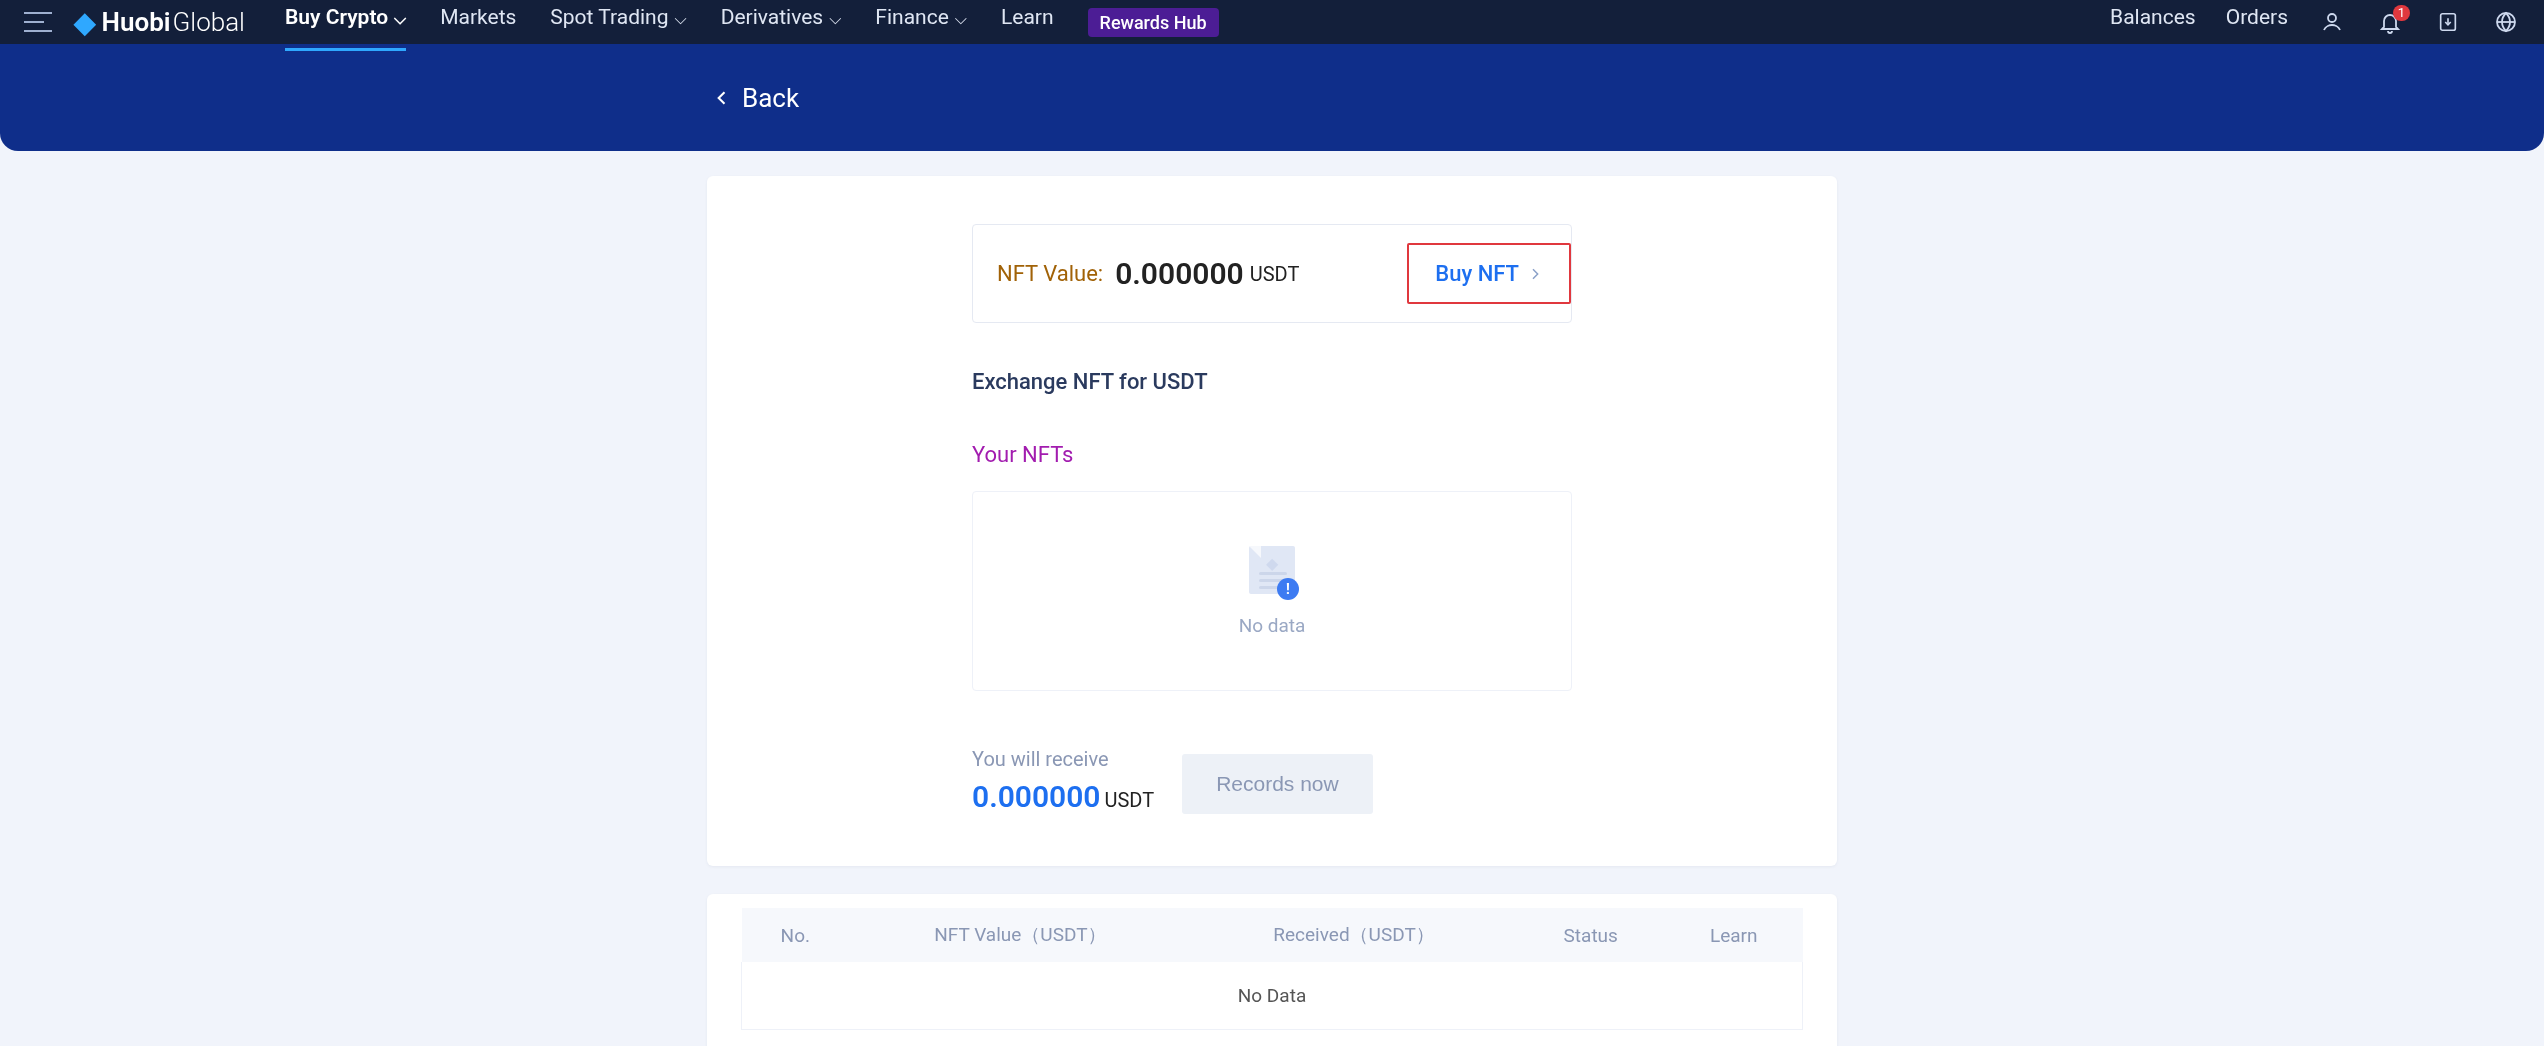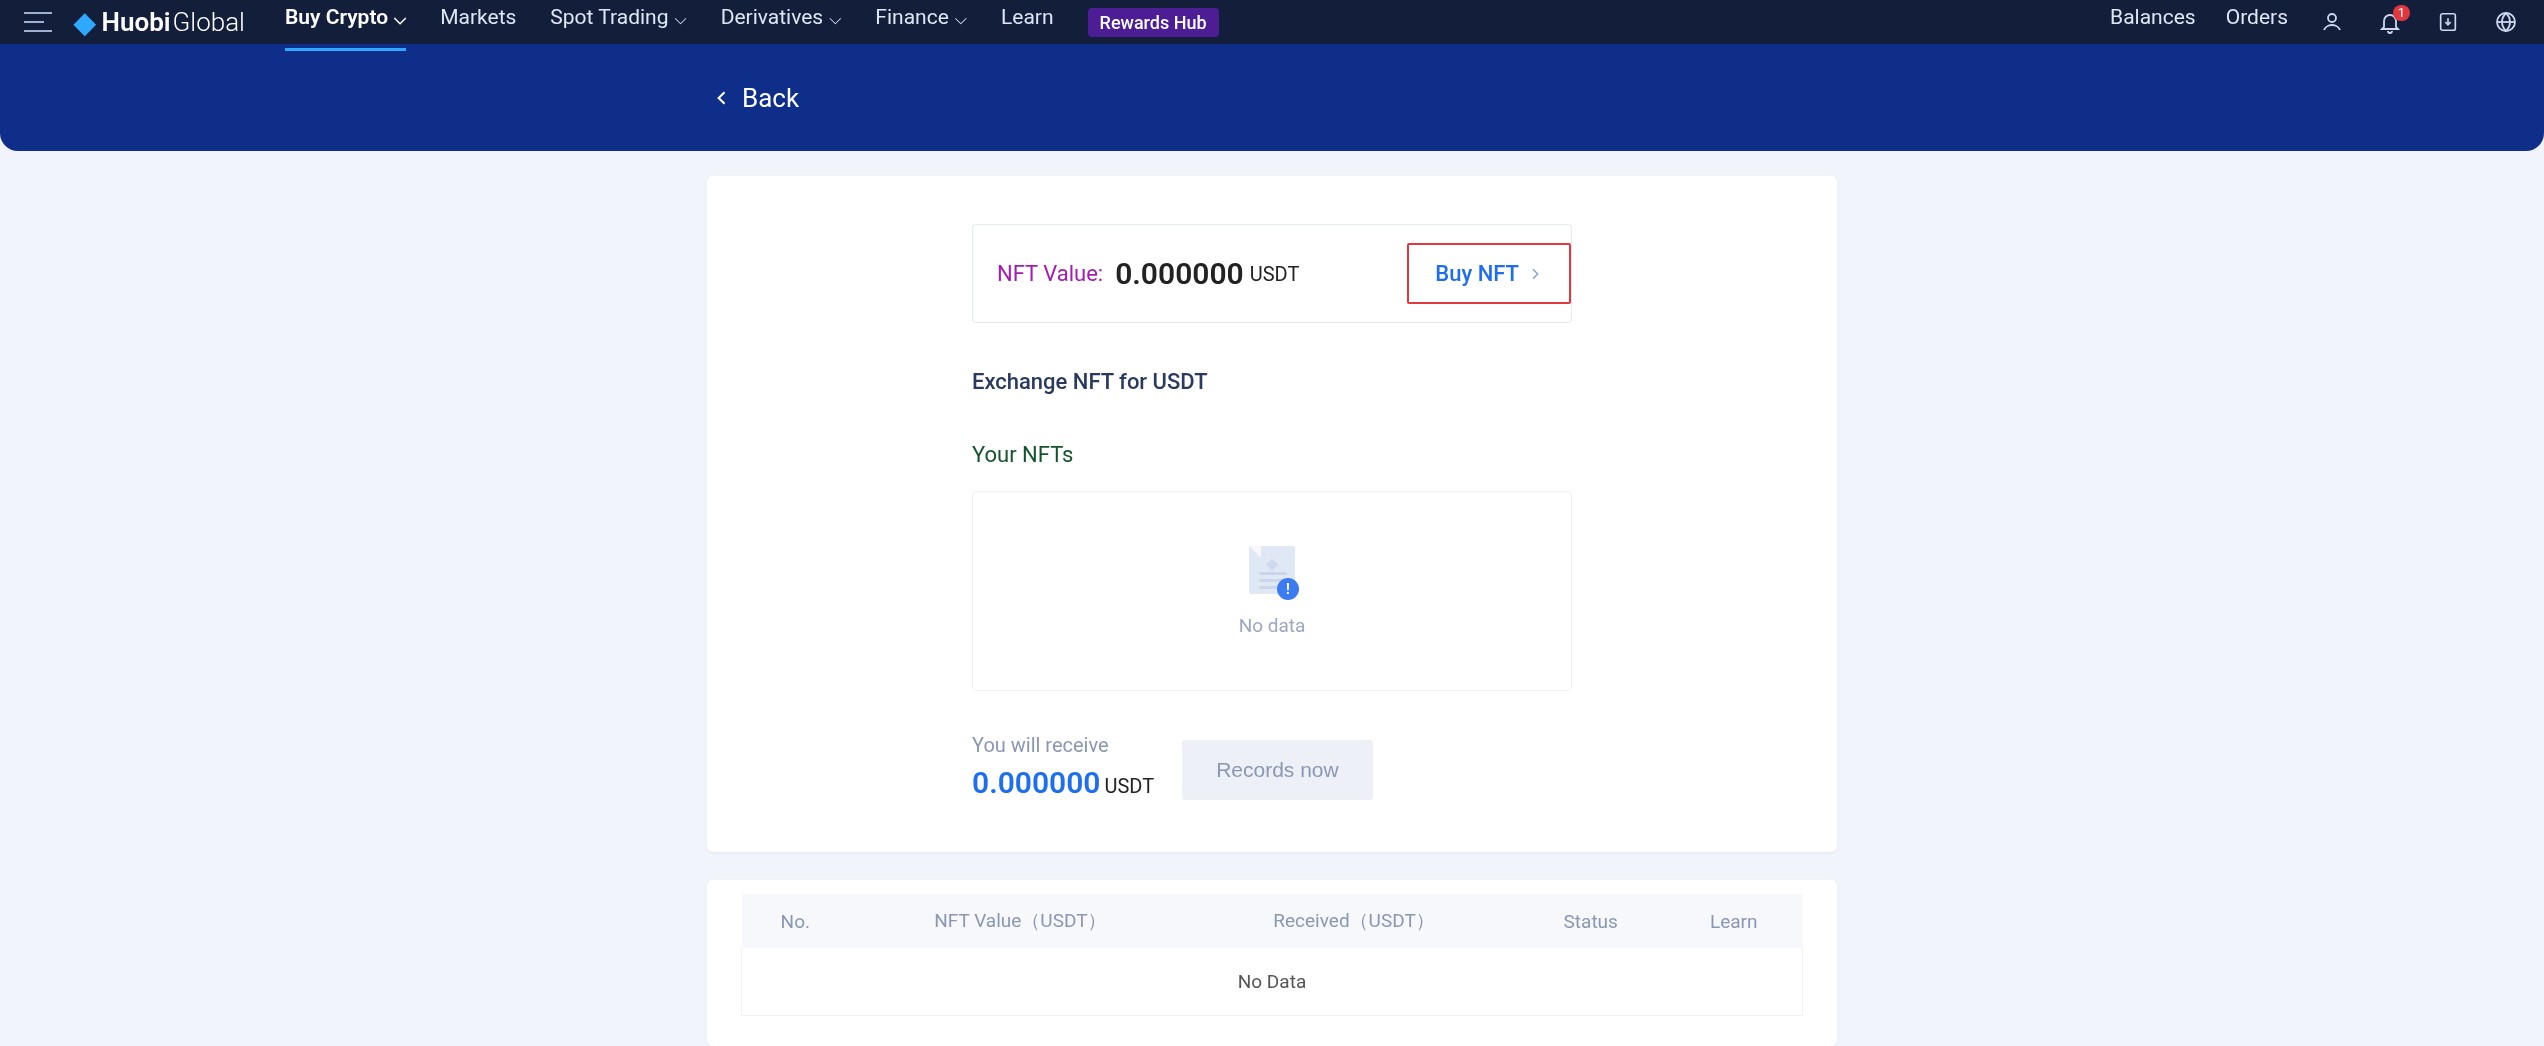--- a/index.html
+++ b/index.html
@@ -62,58 +62,58 @@
   }
   .card-inner { padding:48px 265px 52px 265px; }
   .value-bar {
     border:1px solid #e5e9f2;
     border-radius:4px;
     display:flex;
     align-items:center;
     padding:18px 0 18px 24px;
     gap:0;
   }
-  .value-bar .vlabel { color:#a21caf; font-size:22px; margin-right:12px;}
+  .value-bar .vlabel { color:#a16207; font-size:22px; margin-right:12px;}
   .value-bar .vnum { font-size:30px; font-weight:600; color:#222;}
   .value-bar .vunit { font-size:20px; color:#222; margin-left:6px;}
   .value-bar .vflex { flex:1; }
   .buy-nft {
     border:2px solid #e0383e;
     color:#1d6ff0;
     font-size:22px;
     font-weight:500;
     padding:16px 26px;
     display:flex; align-items:center; gap:8px;
     cursor:pointer;
     border-radius:2px;
   }
   .buy-nft svg { stroke:#8aa0c8; fill:none; stroke-width:2.2; }
   .section-h { font-size:22px; color:#2a3a5e; margin-top:46px; font-weight:500;}
-  .sub-h { font-size:22px; color:#14532d; margin-top:48px; }
+  .sub-h { font-size:22px; color:#a21caf; margin-top:48px; }
   .empty-box {
     border:1px solid #eef1f8;
     border-radius:4px;
     margin-top:24px;
     height:200px;
     display:flex; flex-direction:column; align-items:center; justify-content:center;
     gap:12px;
   }
   .empty-ill { width:62px; height:56px; position:relative; }
   .empty-ill .doc { position:absolute; left:8px; top:0; width:46px; height:48px; background:#e0e7f5; border-radius:2px;}
   .empty-ill .doc::before{ content:""; position:absolute; left:0; top:0; border-style:solid; border-width:0 12px 12px 0; border-color:transparent #f6f8fc transparent transparent;}
   .empty-ill .line{ position:absolute; left:18px; height:3px; background:#ccd6ea; border-radius:2px;}
   .empty-ill .l1{ top:26px; width:28px;}
   .empty-ill .l2{ top:33px; width:28px;}
   .empty-ill .l3{ top:40px; width:20px;}
   .empty-ill .flameico{ position:absolute; left:25px; top:8px; color:#cfd9ee; font-size:16px;}
   .empty-ill .bang{ position:absolute; right:4px; bottom:2px; width:22px; height:22px; background:#3d7bf2; border-radius:50%; color:#fff; display:flex; align-items:center; justify-content:center; font-size:14px; font-weight:700;}
   .empty-text { color:#9aa8c4; font-size:19px; }
   .receive-row { display:flex; align-items:flex-end; margin-top:42px; gap:28px;}
   .receive-col { display:flex; flex-direction:column; gap:8px;}
-  .receive-label { color:#8a97b4; font-size:20px;}
+  .receive-label { color:#8a97b4; font-size:20px;margin-top:14px;}
   .receive-amt { color:#1d6ff0; font-size:30px; font-weight:600;}
   .receive-amt .unit{ font-size:20px; color:#222; font-weight:400; margin-left:4px;}
   .convert-btn {
     background:#edf1f7; color:#8a97b4;
     font-size:21px; padding:18px 34px;
     border:none; border-radius:3px;
     cursor:default;
   }
   
   .records { width:1130px; background:#fff; border-radius:6px; margin-top:28px; box-shadow:0 1px 3px rgba(30,50,90,.06);}

